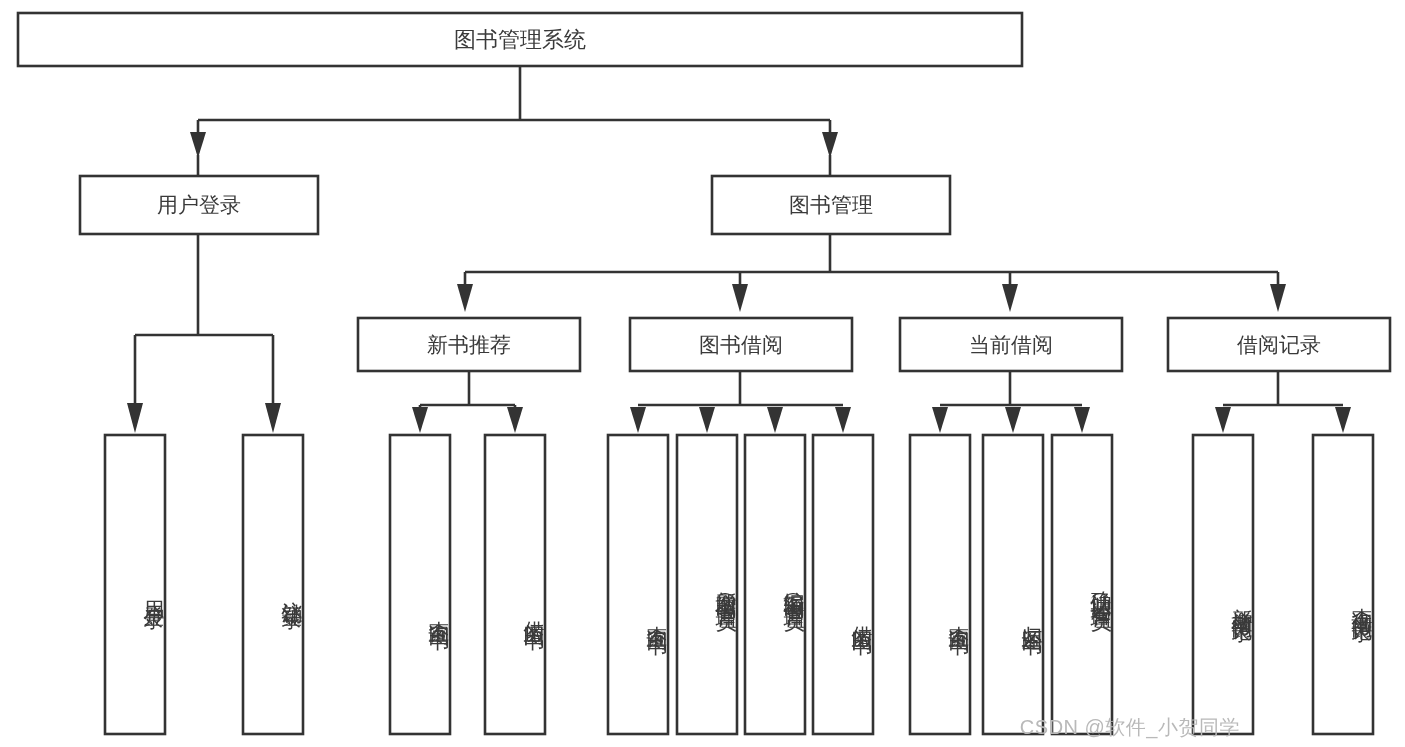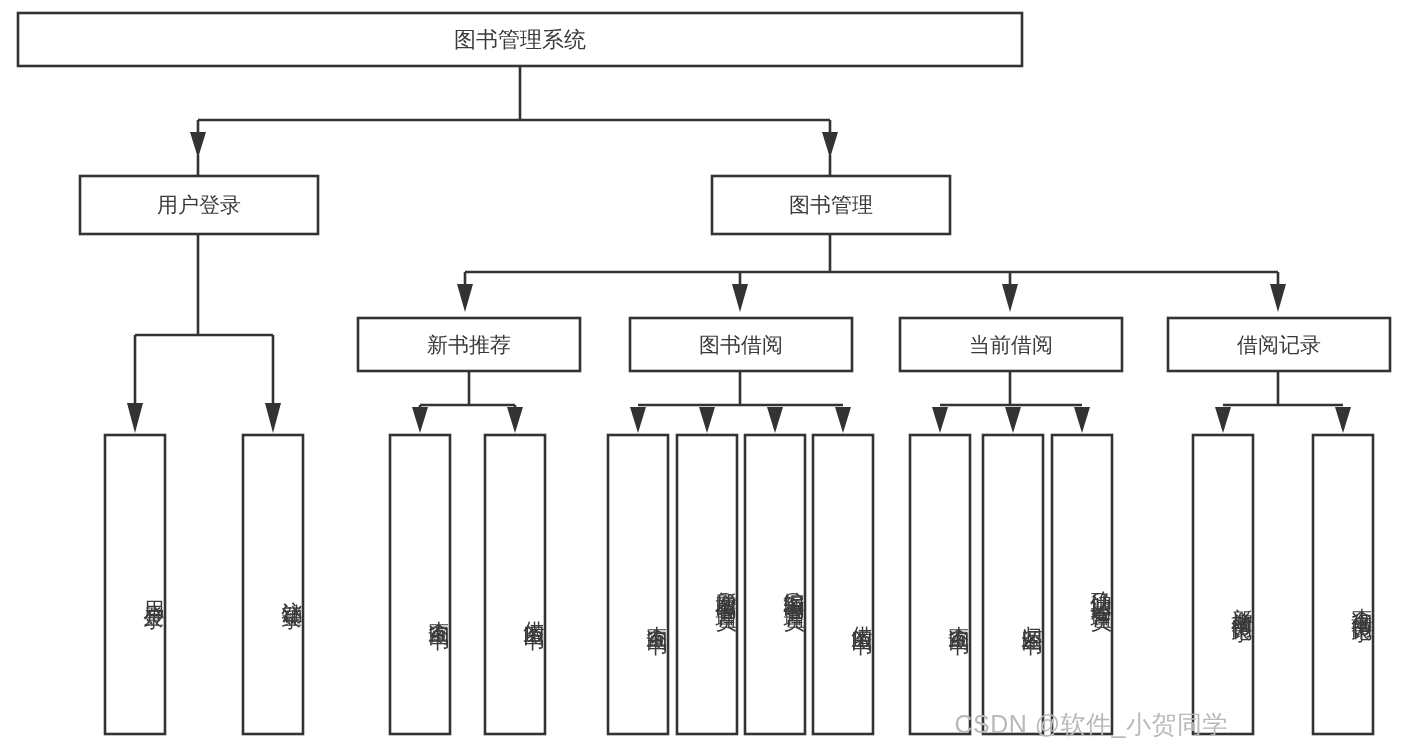--- a/index.html
+++ b/index.html
@@ -66,24 +66,24 @@
     font-family: "Liberation Sans", "DejaVu Sans", sans-serif;
     font-size: 21px;
     line-height: 1;
     color: #3a3a3a;
     letter-spacing: 3px;
     white-space: nowrap;
     pointer-events: none;
   }
   #watermark {
     position: absolute;
-    right: 20px;
+    right: 8px;
     bottom: 6px;
     font-family: "Liberation Sans", "DejaVu Sans", sans-serif;
-    font-size: 25px;
+    font-size: 20px;
     color: #b9b9b9;
     white-space: nowrap;
     letter-spacing: 0.5px;
   }
 </style>
 </head>
 <body>
 
 <div id="diagram-root">
 

